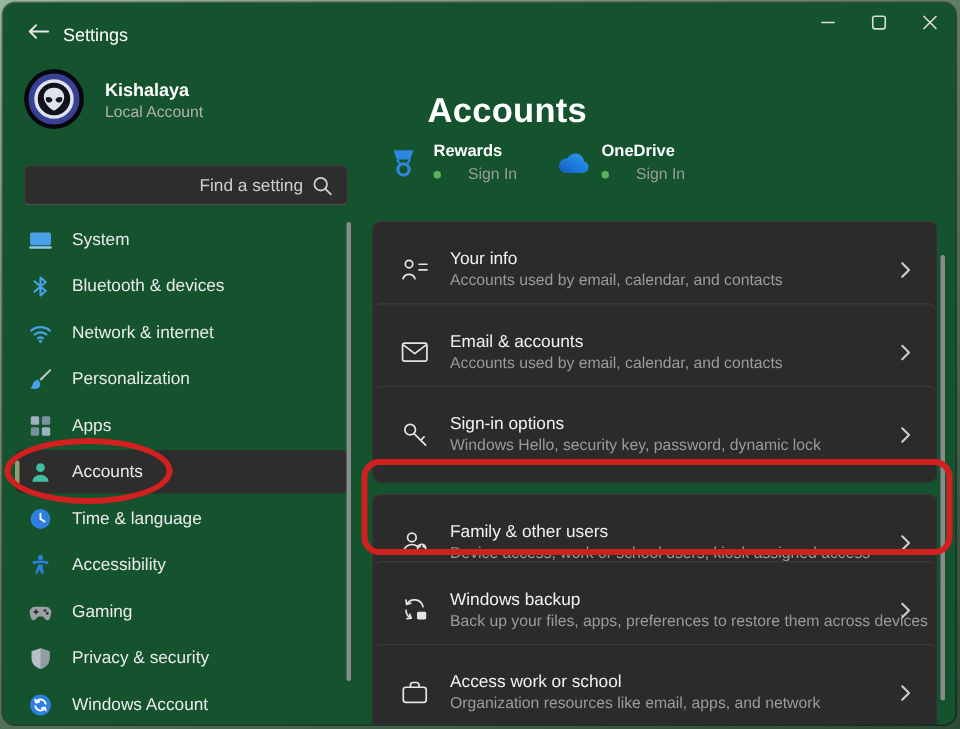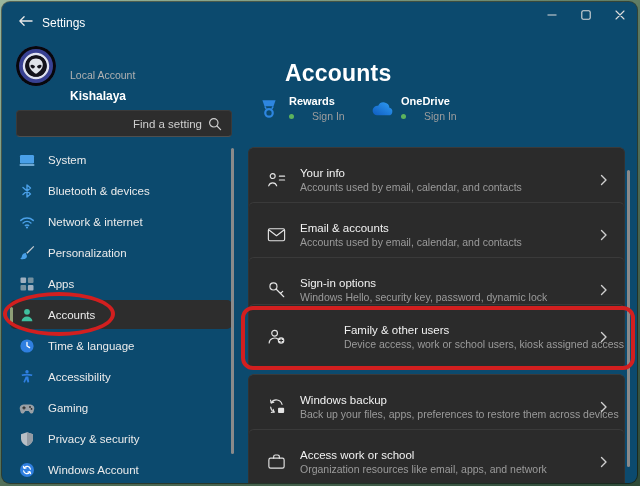--- a/index.html
+++ b/index.html
@@ -4,32 +4,32 @@
 <style>
   * { margin:0; padding:0; box-sizing:border-box; }
   html,body { width:640px; height:486px; }
   body {
     font-family:"Liberation Sans","DejaVu Sans",sans-serif;
     background:linear-gradient(150deg,#9ab89e 0%,#5d7a62 45%,#2e4a38 100%);
     position:relative; overflow:hidden;
   }
   .window {
     position:absolute; left:2px; top:2px; width:635px; height:481px;
-    background:#0c4a6e; border-radius:8px; overflow:hidden;
+    background:#14532d; border-radius:8px; overflow:hidden;
     box-shadow:0 0 0 1px rgba(0,0,0,.45);
   }
   
   .back-btn { position:absolute; left:10px; top:8px; width:26px; height:22px; display:flex; align-items:center; justify-content:center; border-radius:4px; cursor:pointer; }
   .tb-title { position:absolute; left:40px; top:14px; font-size:12px; color:#ffffff; }
   .win-controls { position:absolute; right:0; top:0; display:flex; }
   .win-btn { width:34px; height:26px; display:flex; align-items:center; justify-content:center; color:#dcdcdc; }
   
   .avatar { position:absolute; left:14px; top:44px; width:40px; height:40px; border-radius:50%;
     background:radial-gradient(circle at 50% 50%, #1a1c2e 40%, #27305e 70%, #0b0b12 100%); overflow:hidden; }
-  .profile-name { position:absolute; left:68px; top:51px; font-size:12px; font-weight:bold; color:#ffffff;margin-top:36px; }
+  .profile-name { position:absolute; left:68px; top:51px; font-size:12px; font-weight:bold; color:#ffffff; }
   .profile-type { position:absolute; left:68px; top:67px; font-size:10.5px; color:#b2b2b2; }
   
   .search-box { position:absolute; left:14px; top:108px; width:216px; height:27px;
     background:#2d2d2d; border:1px solid #3a3a3a; border-bottom-color:#4f4f4f; border-radius:4px;
     display:flex; align-items:center; }
   .search-box input { flex:1; background:transparent; border:none; outline:none; color:#e6e6e6;
     font-size:11.5px; padding:0 6px 0 11px; font-family:inherit;text-align:right; }
   .search-box input::placeholder { color:#cfcfcf; }
   .search-ic { width:14px; height:14px; margin-right:9px; flex:0 0 auto; }
   
@@ -331,21 +331,21 @@
       <span class="c-title">Sign-in options</span>
       <span class="c-sub">Windows Hello, security key, password, dynamic lock</span>
     </span>
     <span class="c-chev">
       <svg width="8" height="12" viewBox="0 0 8 12">
           <path d="M1.5 1.5 L6 6 L1.5 10.5" stroke="#d0d0d0" stroke-width="1.4" fill="none" stroke-linecap="round" stroke-linejoin="round"></path>
         </svg>
     </span>
   </div>
 
-  <div class="card" style="top:302px;justify-content:space-between;">
+  <div class="card" style="top:327px;">
     <span class="c-ic">
       <svg width="21" height="21" viewBox="0 0 22 22" fill="none" stroke="#e4e4e4" stroke-width="1.2" stroke-linecap="round" stroke-linejoin="round">
           <circle cx="9" cy="7.6" r="3"></circle>
           <path d="M3.3 17.8 a5.8 5.4 0 0 1 9.4-4"></path>
           <circle cx="15.8" cy="15.2" r="3.4" fill="#e4e4e4" stroke="none"></circle>
           <path d="M15.8 13.6 v3.2 M14.2 15.2 h3.2" stroke="#2b2b2b" stroke-width="1.2"></path>
         </svg>
     </span>
     <span class="c-text">
       <span class="c-title">Family &amp; other users</span>

